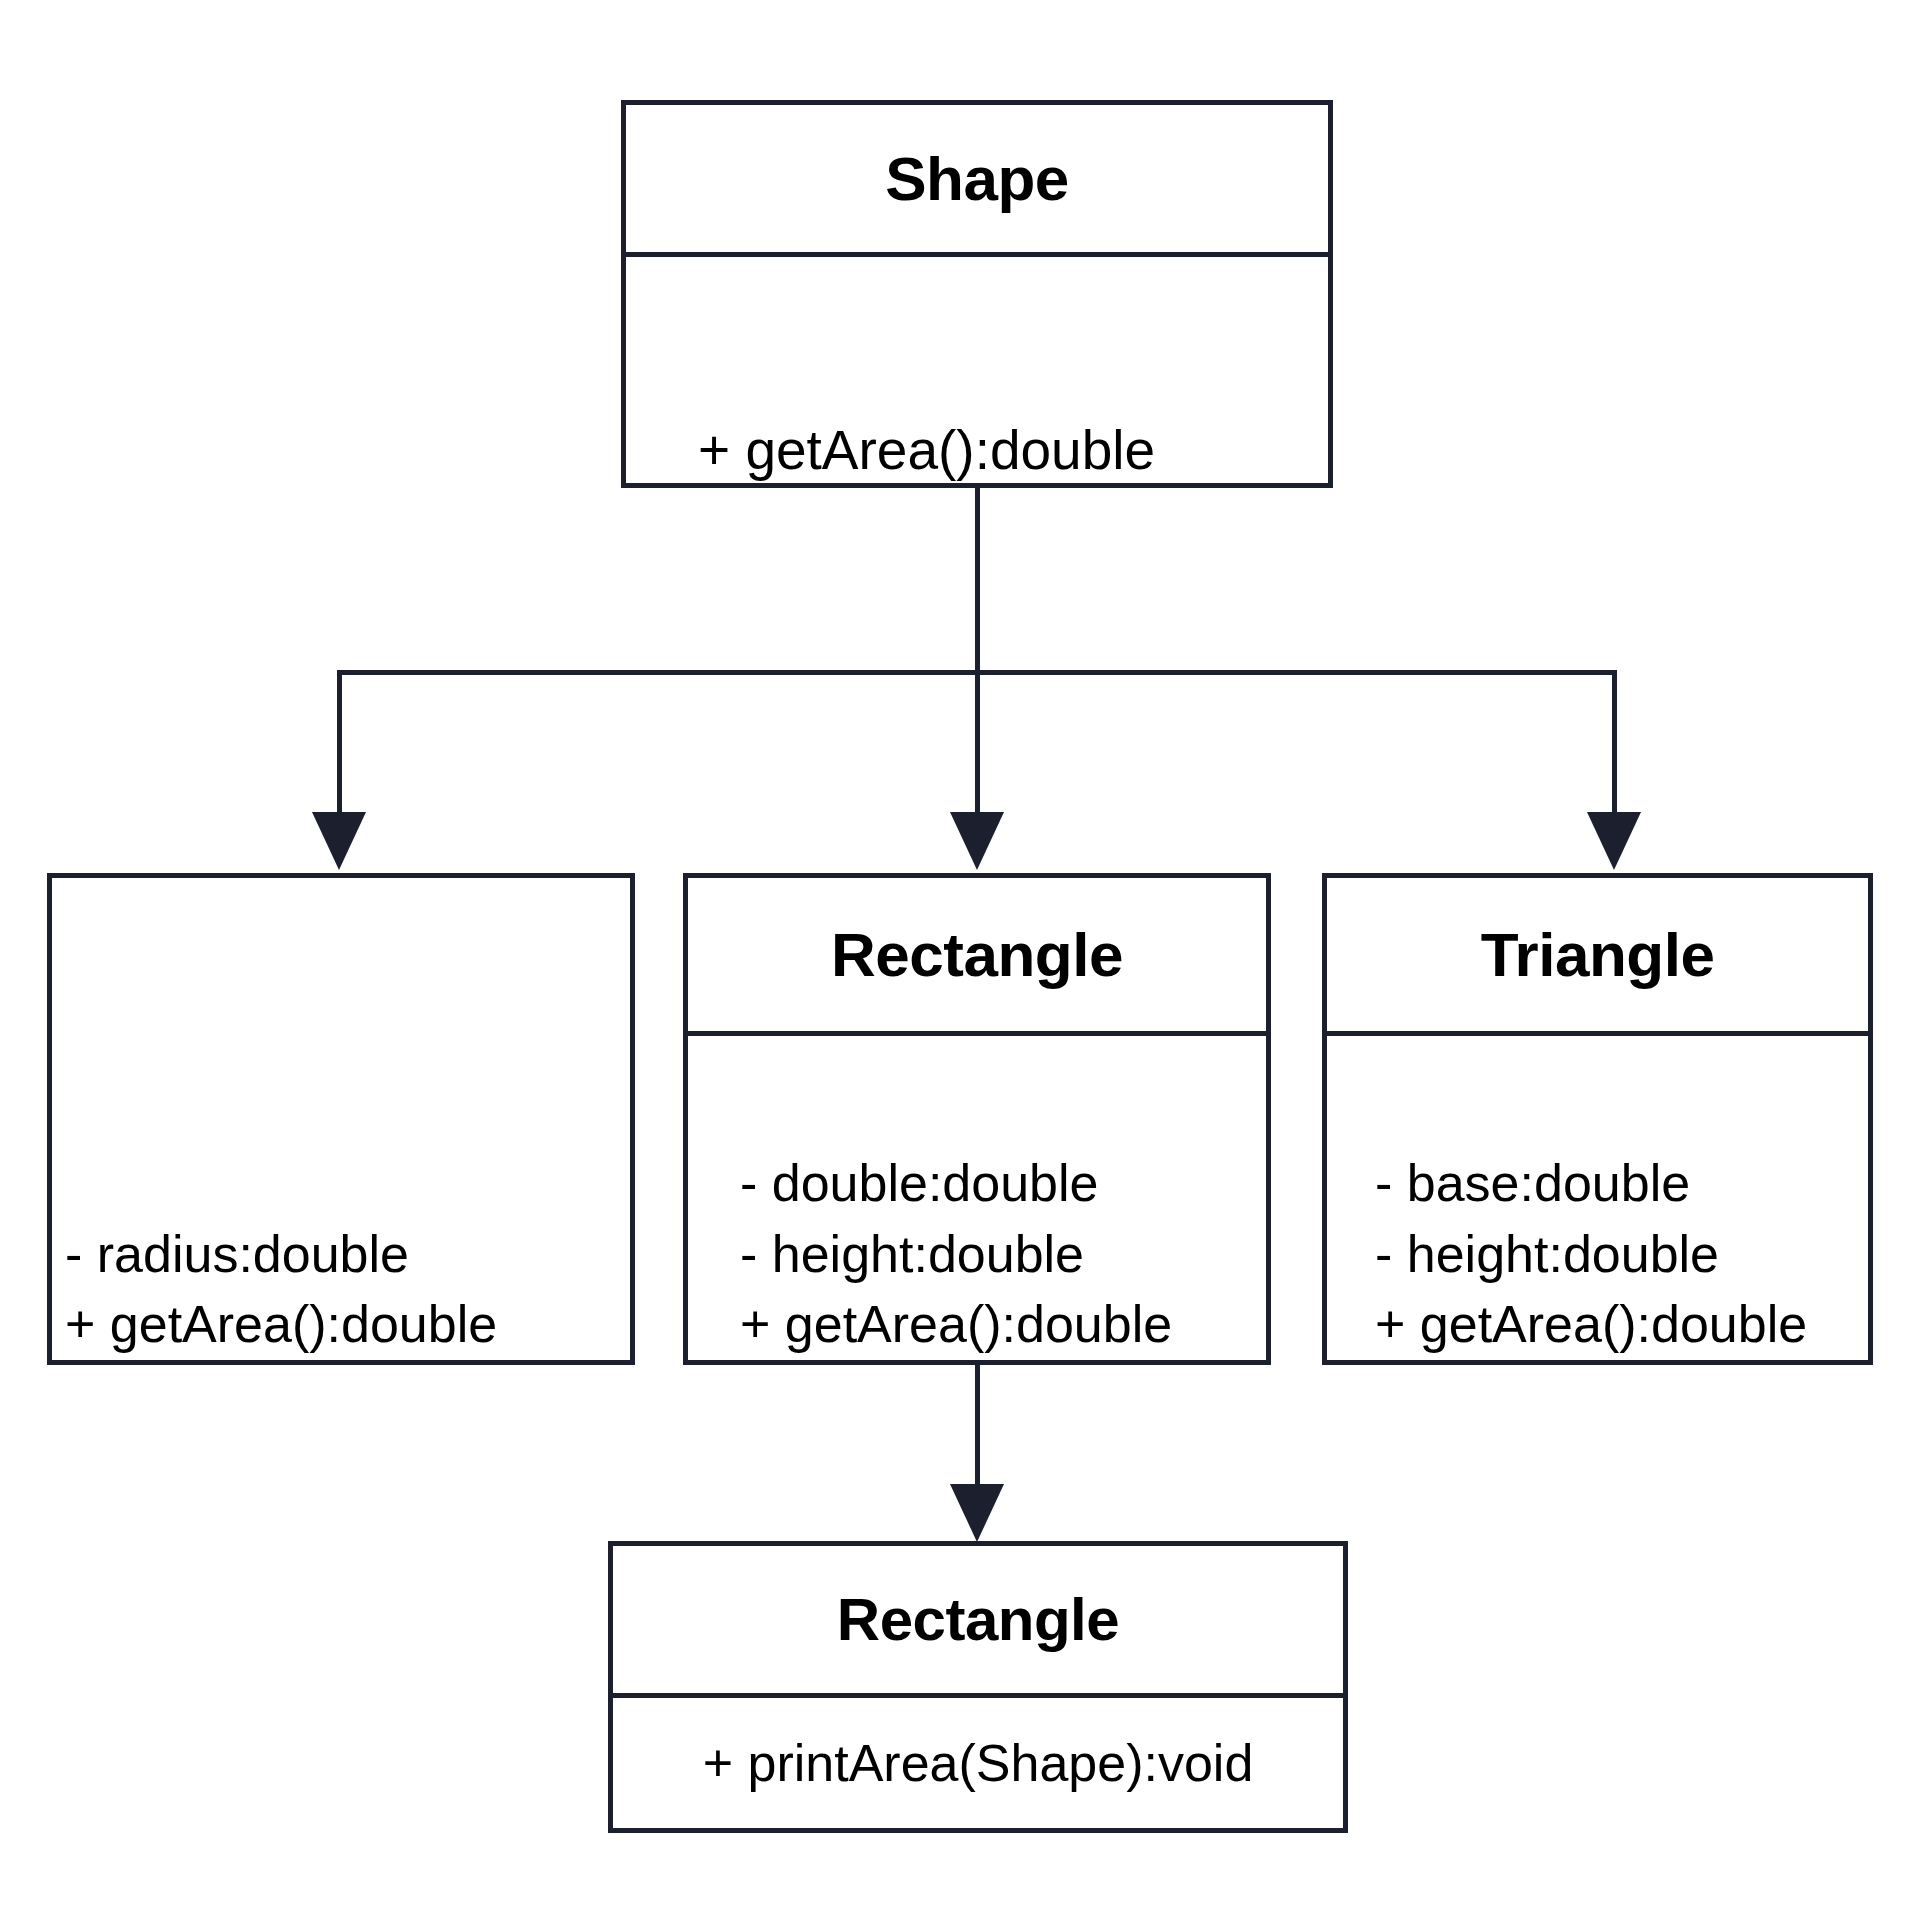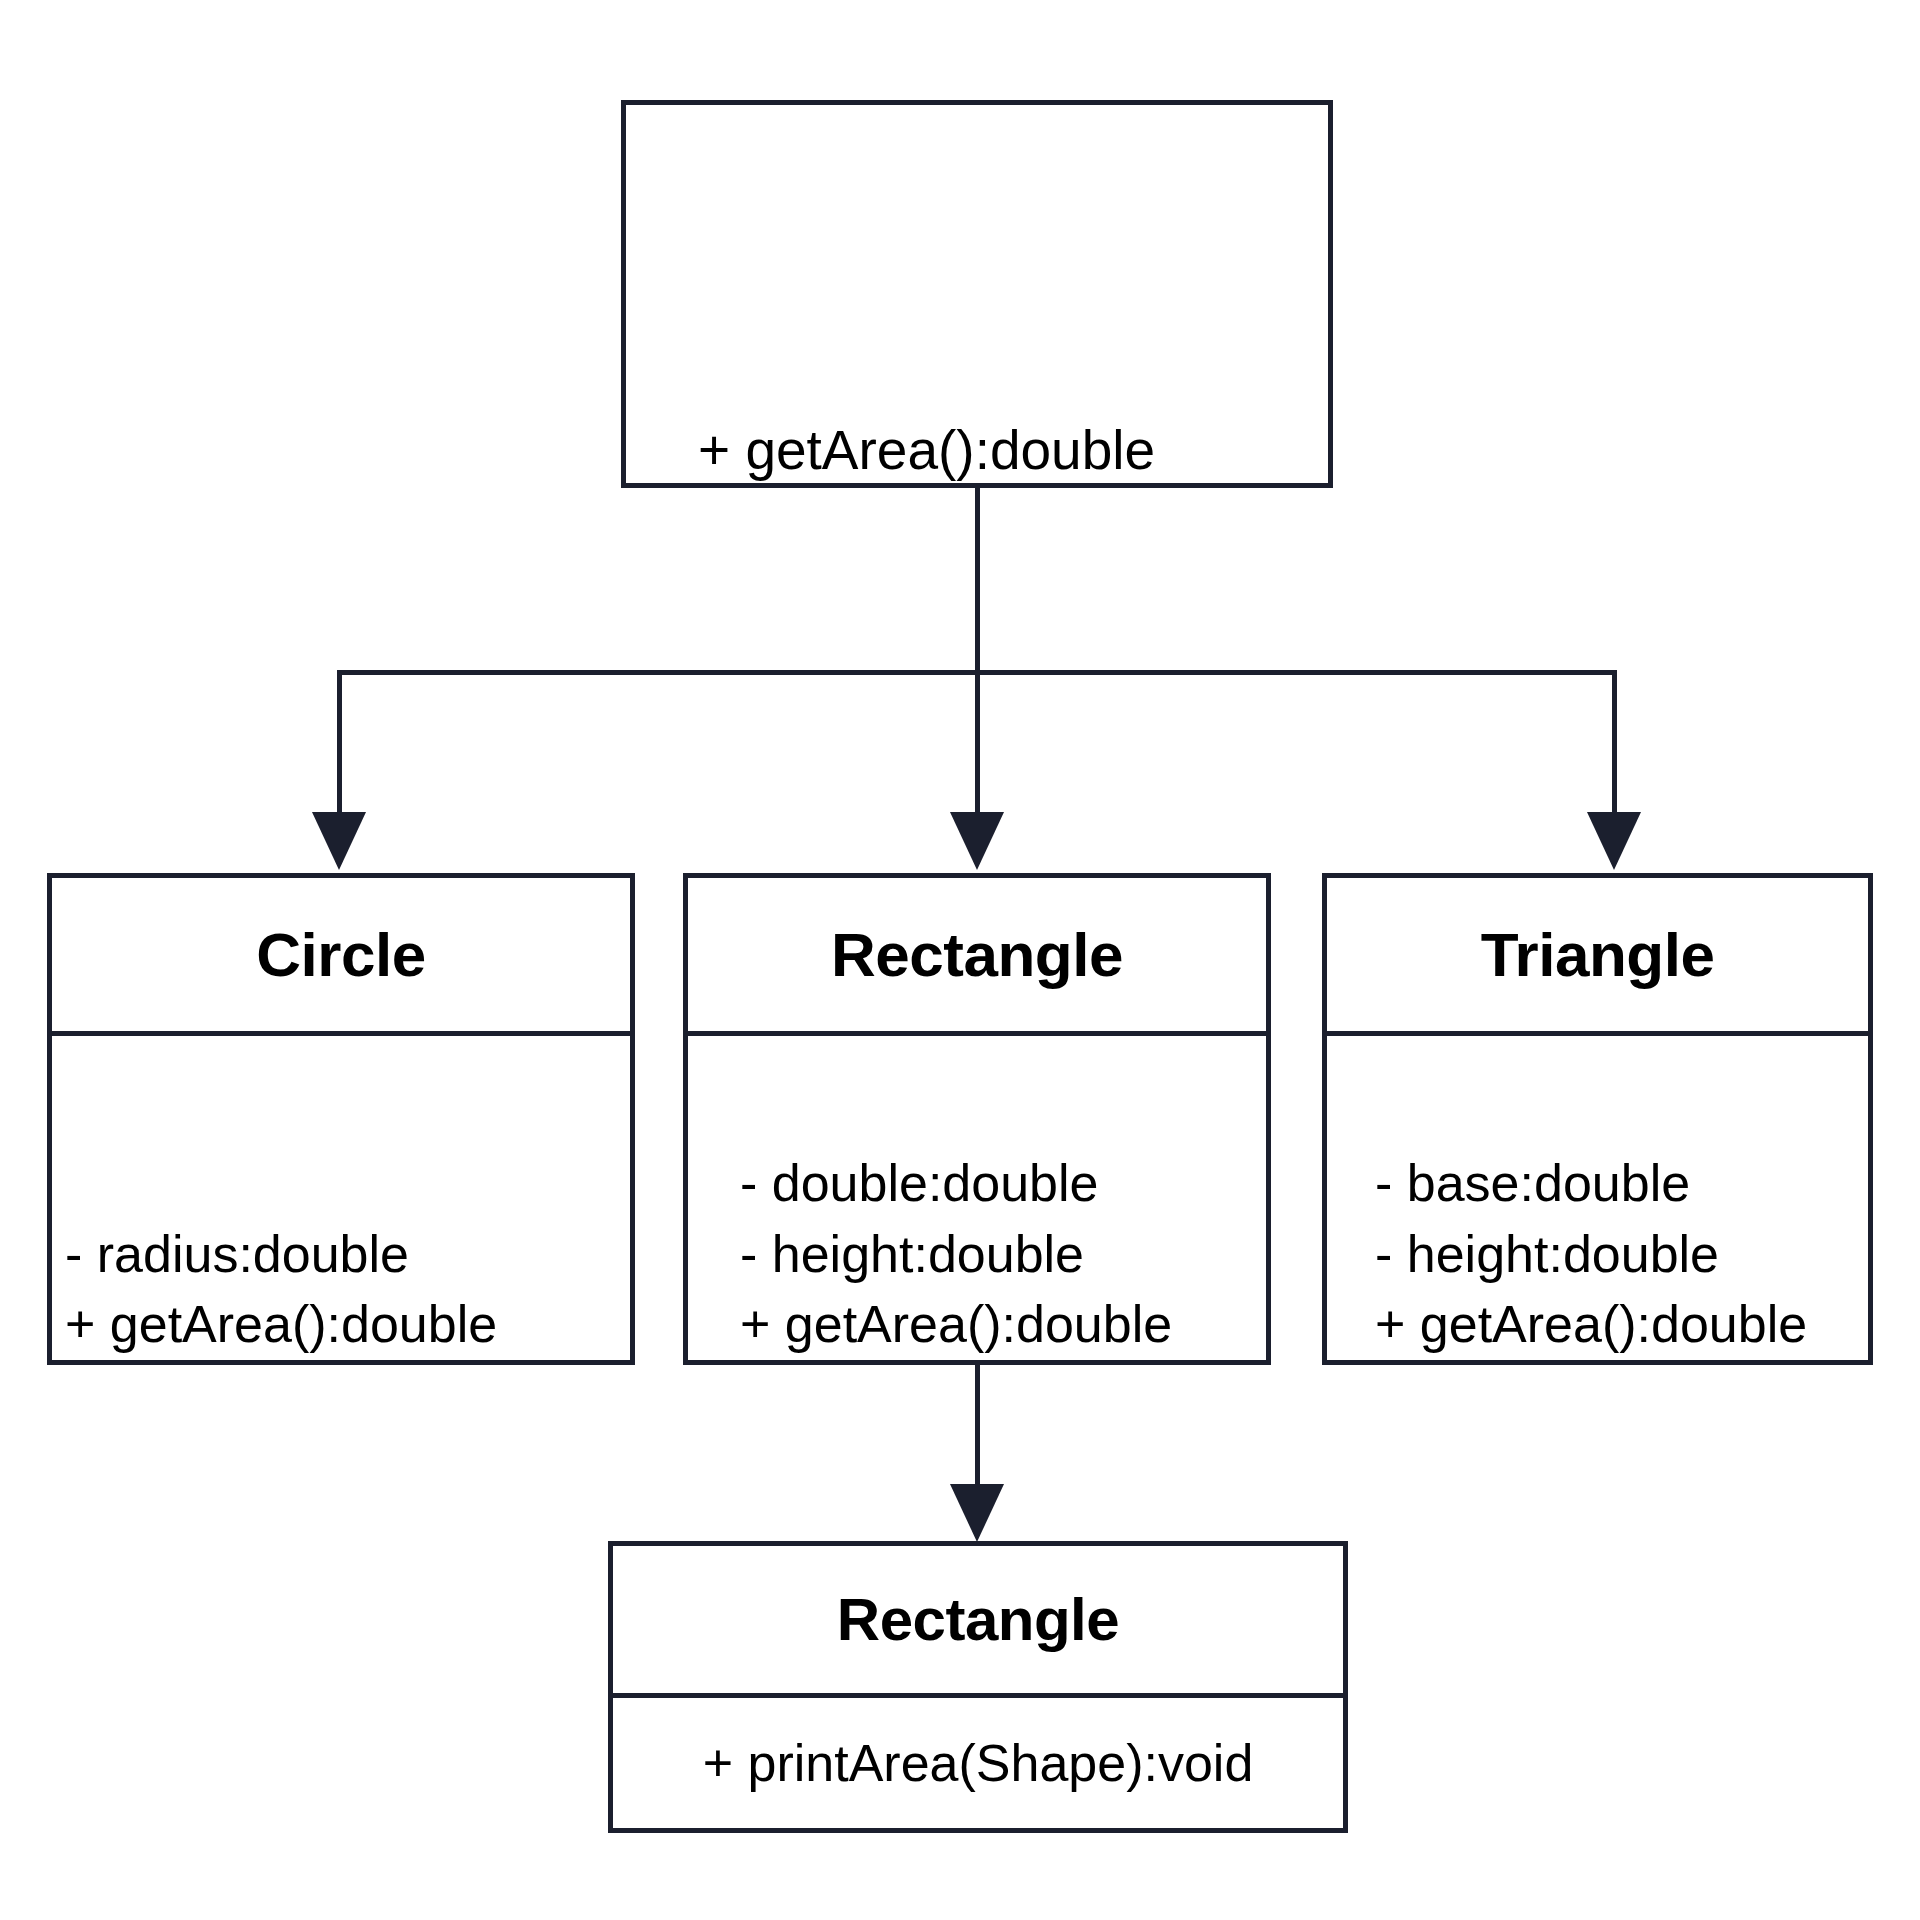--- a/index.html
+++ b/index.html
@@ -95,39 +95,39 @@
     border-right: 27px solid transparent;
     border-top: 58px solid #1b1f2e;
   }
 </style>
 </head>
 <body>
 
 <div id="canvas">
 
   <div class="uml-class" id="shape-class">
+    <div class="uml-title">Shape</div>
     <div class="uml-members">
       <div class="uml-member">+ getArea():double</div>
     </div>
   </div>
 
   <div class="vline" style="left:975px; top:488px; height:186px;"></div>
   <div class="hline" style="left:337px; top:670px; width:1280px;"></div>
 
   <div class="vline" style="left:337px; top:670px; height:145px;"></div>
   <div class="arrowhead" style="left:312px; top:812px;"></div>
 
   <div class="vline" style="left:975px; top:670px; height:145px;"></div>
   <div class="arrowhead" style="left:950px; top:812px;"></div>
 
   <div class="vline" style="left:1612px; top:670px; height:145px;"></div>
   <div class="arrowhead" style="left:1587px; top:812px;"></div>
 
   <div class="uml-class subclass" id="circle-class">
-    <div class="uml-title">Circle</div>
     <div class="uml-members">
       <div class="uml-member">- radius:double</div>
       <div class="uml-member">+ getArea():double</div>
     </div>
   </div>
 
   <div class="uml-class subclass" id="rectangle-class">
     <div class="uml-title">Rectangle</div>
     <div class="uml-members">
       <div class="uml-member">- double:double</div>

